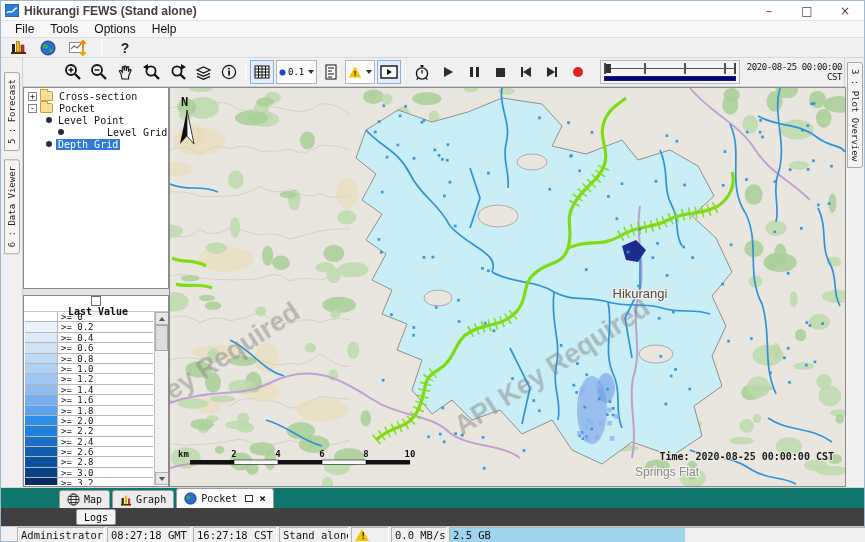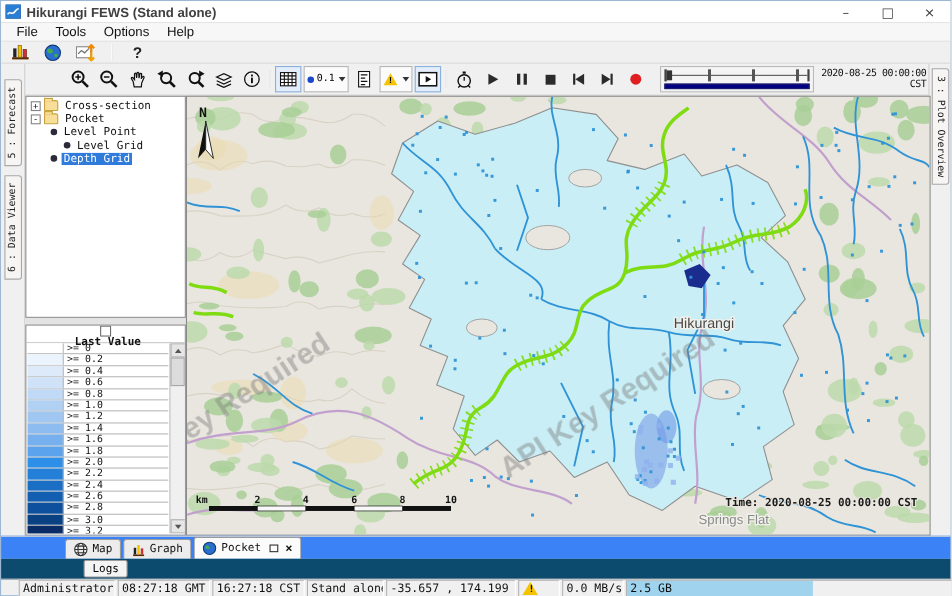--- a/index.html
+++ b/index.html
@@ -82,26 +82,26 @@
   .sc-btn.down { position:absolute; bottom:0; }
   .arr-up { width:0; height:0; border-left:3px solid transparent; border-right:3px solid transparent; border-bottom:4px solid #555; }
   .arr-dn { width:0; height:0; border-left:3px solid transparent; border-right:3px solid transparent; border-top:4px solid #555; }
   #sc-thumb { position:absolute; top:13px; left:0; width:13px; height:26px; background:#dcdcdc; border:1px solid #a8a8a8; }
 
   
   #map-panel { position:absolute; left:168px; top:86px; width:677px; height:400px; border:1px solid #8a8a8a; background:#e9e6df; overflow:hidden; }
   #map-svg { display:block; }
 
   
-  #tabsrow { position:absolute; left:0; top:486px; width:100%; height:21px; background:#3b82f6; display:flex; align-items:flex-end; padding-left:58px; gap:2px; border-top:1px solid #d5d5d5;}
+  #tabsrow { position:absolute; left:0; top:486px; width:100%; height:21px; background:#0f766e; display:flex; align-items:flex-end; padding-left:58px; gap:2px; border-top:1px solid #d5d5d5;}
   .btab { display:flex; align-items:center; gap:4px; height:18px; padding:0 7px; background:#ececec; border:1px solid #9a9a9a; border-bottom:none; border-radius:3px 3px 0 0; font-size:10px; font-family:"DejaVu Sans Mono", monospace; color:#111; }
   .btab.active { background:#fbfbfb; height:20px; }
   .tab-restore { width:8px; height:7px; border:1.5px solid #333; margin-left:4px; }
   .tab-close { font-weight:bold; font-size:11px; color:#111; margin-left:2px; }
-  #logsrow { position:absolute; left:0; top:507px; width:100%; height:19px; background:#0c4a6e; border-bottom:1px solid #c8c8c8; }
+  #logsrow { position:absolute; left:0; top:507px; width:100%; height:19px; background:#404040; border-bottom:1px solid #c8c8c8; }
   #logs-btn { position:absolute; left:75px; top:1px; height:16px; padding:0 7px; background:#f4f4f4; border:1px solid #9a9a9a; border-radius:2px; font-size:10px; font-family:"DejaVu Sans Mono", monospace; display:flex; align-items:center; }
 
   
   #statusbar { position:absolute; left:16px; top:526px; width:100%; height:16px; background:#f0f0f0; display:flex; }
   .st-cell { height:16px; border:1px solid #b4b4b4; border-right-color:#fff; background:#f0f0f0; font-size:10.5px; font-family:"DejaVu Sans Mono", monospace; color:#111; display:flex; align-items:center; padding:0 3px; white-space:nowrap; overflow:hidden; position:relative; margin-right:2px; }
   #mem-cell { flex:1; } 
   #mem-fill { position:absolute; left:0; top:0; bottom:0; width:55%; background:#9fd3ee; }
   #mem-text { position:relative; }
   .warn-tri { width:0; height:0; border-left:7px solid transparent; border-right:7px solid transparent; border-bottom:12px solid #f5c400; position:relative; }
   .warn-tri em { position:absolute; left:-1.5px; top:2px; font-style:normal; font-weight:bold; font-size:9px; color:#111; }
@@ -311,21 +311,21 @@
         </div>
         <div class="tree-row" style="padding-left: 4px;">
           <span class="tgl">-</span>
           <span class="folder"></span>
           <span class="tree-label">Pocket</span>
         </div>
         <div class="tree-row" style="padding-left: 20px;">
           <span class="bullet"></span>
           <span class="tree-label">Level Point</span>
         </div>
-        <div class="tree-row" style="padding-left: 32px;">
+        <div class="tree-row" style="padding-left: 32px; gap: 37px;">
           <span class="bullet"></span>
           <span class="tree-label">Level Grid</span>
         </div>
         <div class="tree-row sel" style="padding-left: 20px;">
           <span class="bullet"></span>
           <span class="tree-label">Depth Grid</span>
         </div>
       </div>
     <div id="splitter"></div>
     <div id="legend-box">
@@ -831,21 +831,20 @@
   </div>
   <div id="logsrow">
     <span id="logs-btn">Logs</span>
   </div>
 
   <div id="statusbar">
     <span class="st-cell" style="width:88px;">Administrator</span>
     <span class="st-cell" style="width:84px;">08:27:18 GMT</span>
     <span class="st-cell" style="width:84px;">16:27:18 CST</span>
     <span class="st-cell" style="width:70px;">Stand alone</span>
-    <span class="st-cell" style="width:118px;">-35.657 , 174.199</span>
     <span class="st-cell" style="width:38px;">
         <span class="warn-tri">
           <em>!</em>
         </span>
       </span>
     <span class="st-cell" style="width:56px;">0.0 MB/s</span>
     <span class="st-cell" id="mem-cell">
         <span id="mem-fill"></span>
         <span id="mem-text">2.5 GB</span>
       </span>

